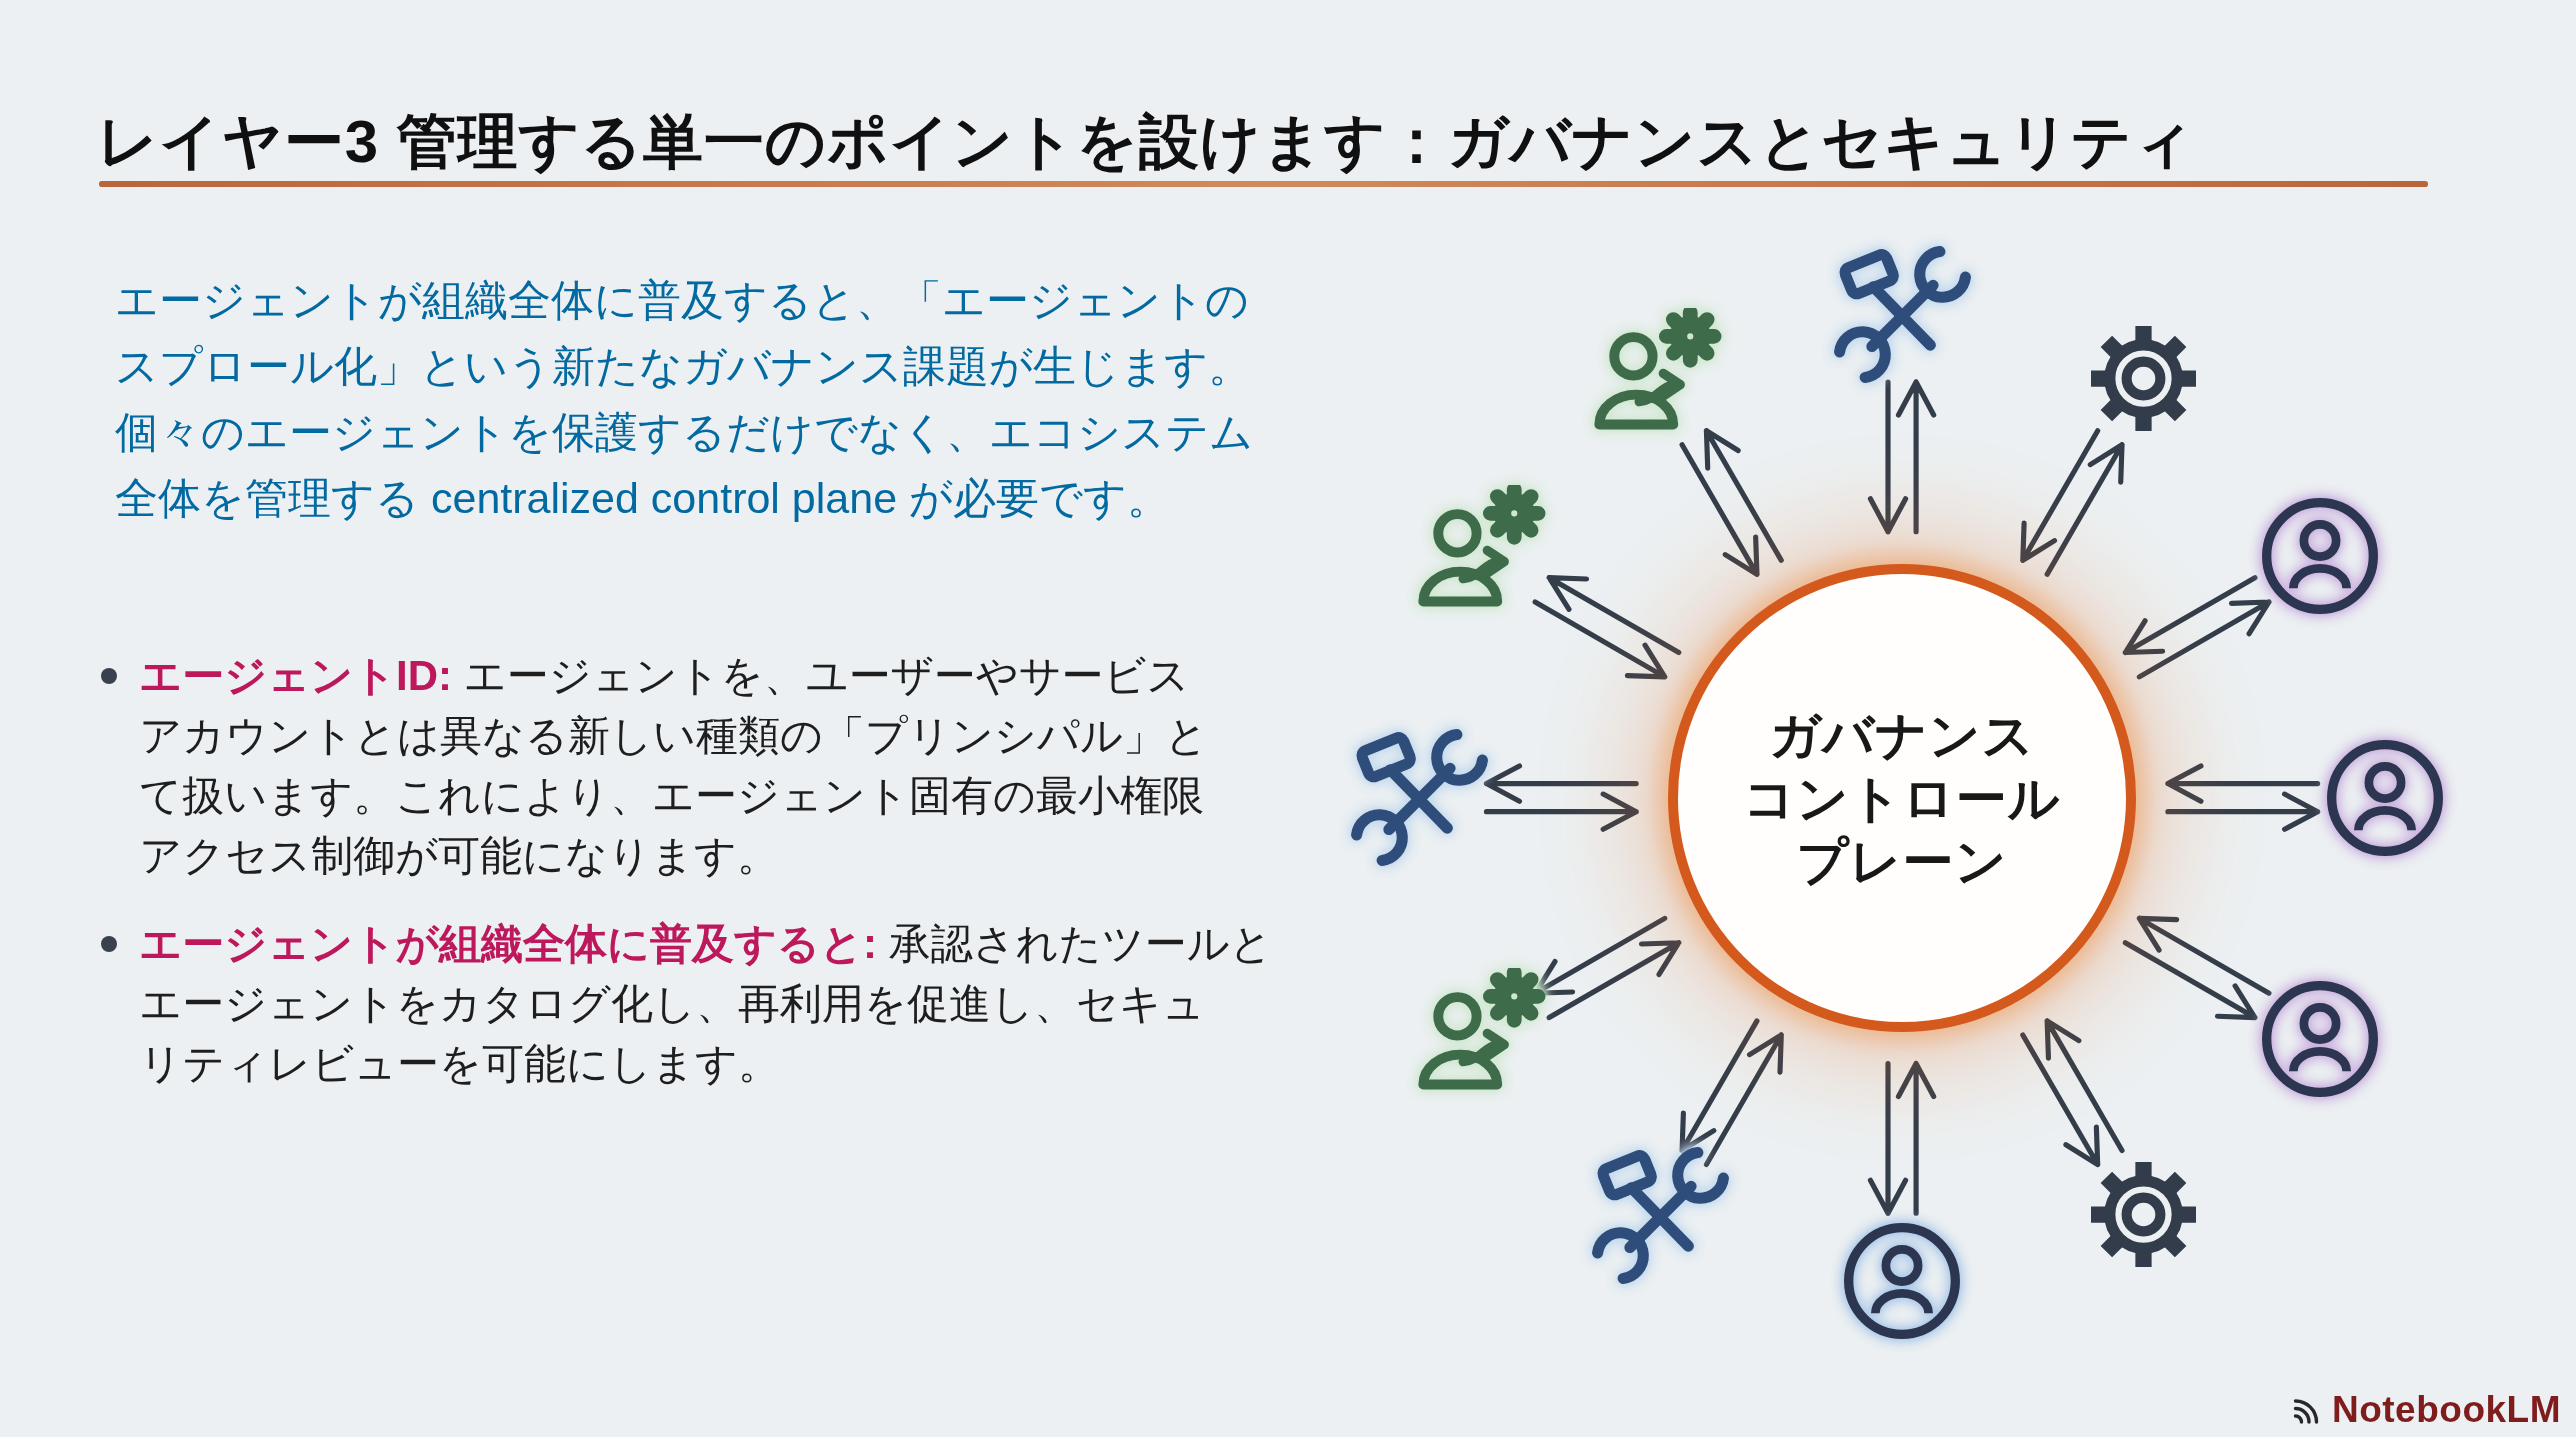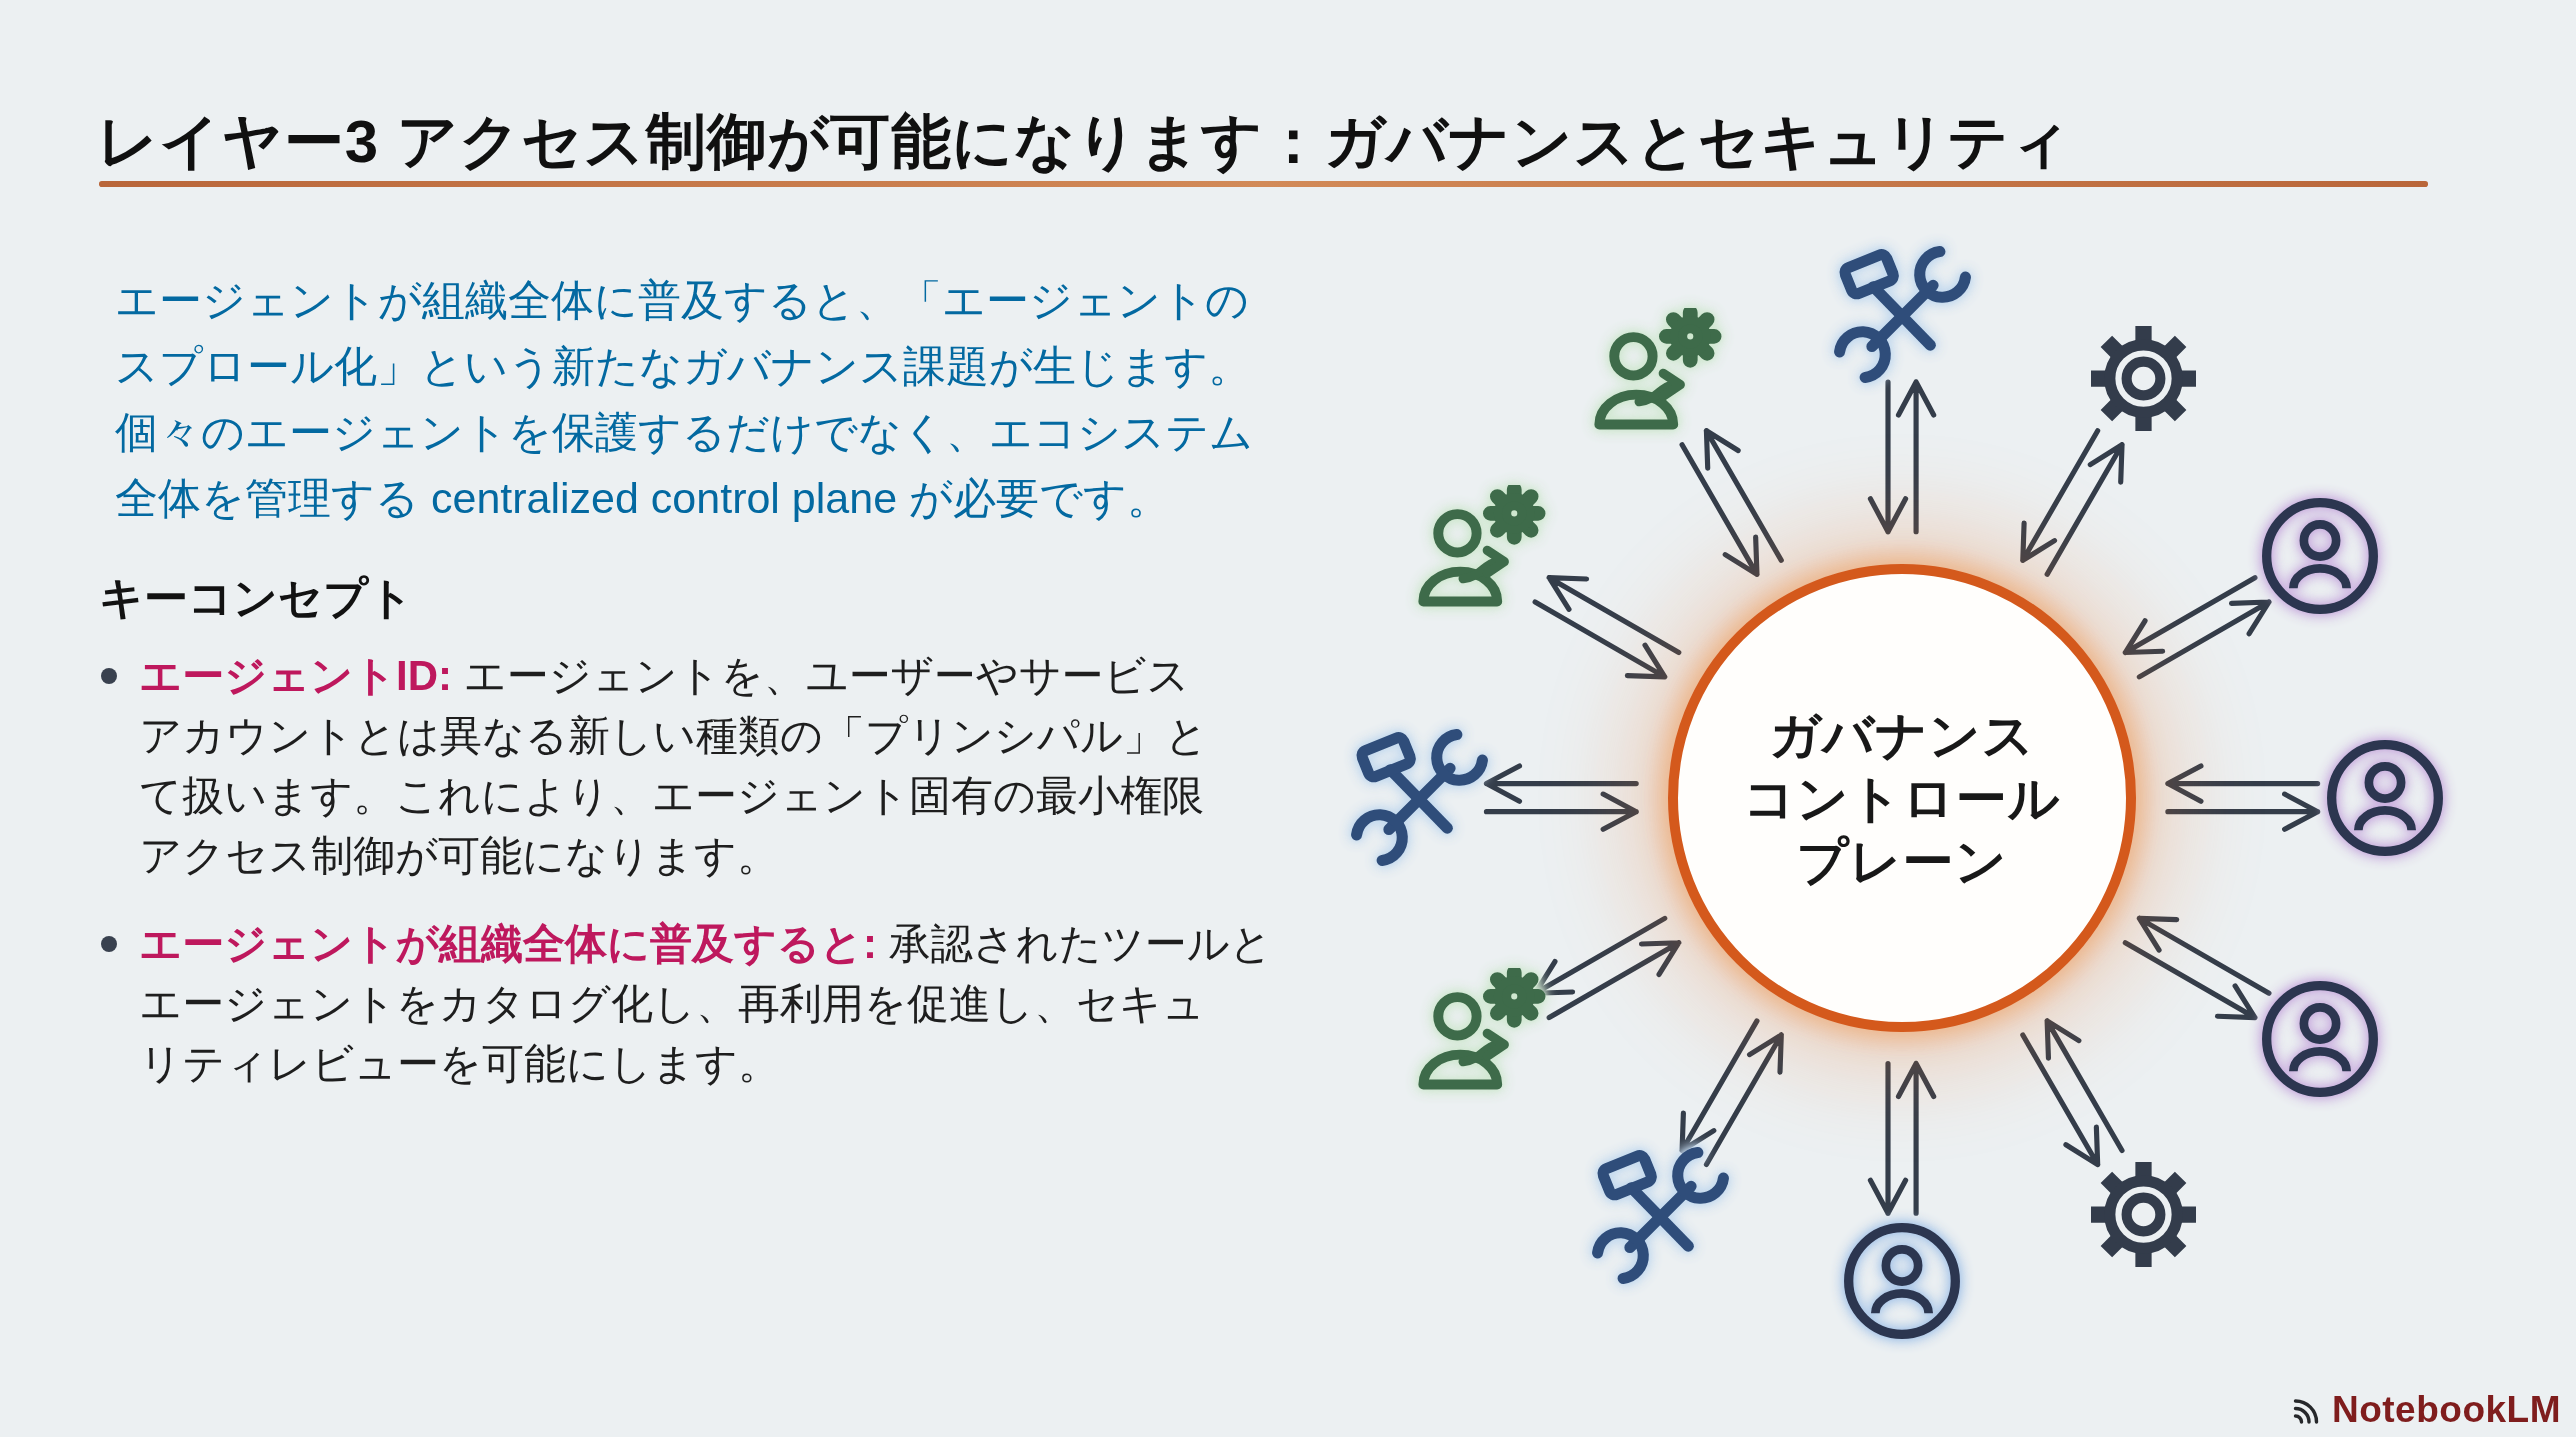--- a/index.html
+++ b/index.html
@@ -67,29 +67,28 @@
   }
   .brand-word{
     font-size:37px;font-weight:bold;color:#7f1d1d;letter-spacing:0.5px;
   }
 </style>
 </head>
 <body>
 
 <div class="stage">
 
-  <h1 class="page-title">レイヤー3 アクセス制御が可能になります：ガバナンスとセキュリティ</h1>
+  <h1 class="page-title">レイヤー3 管理する単一のポイントを設けます：ガバナンスとセキュリティ</h1>
   <div class="title-rule"></div>
 
   <p class="intro">エージェントが組織全体に普及すると、「エージェントの
 スプロール化」という新たなガバナンス課題が生じます。
 個々のエージェントを保護するだけでなく、エコシステム
 全体を管理する centralized control plane が必要です。</p>
 
-  <h2 class="kc-heading">キーコンセプト</h2>
 
   <ul class="bullets">
     <li>
       <span class="dot"></span>
       <div class="btext"><strong>エージェントID:</strong><span> エージェントを、ユーザーやサービス
 アカウントとは異なる新しい種類の「プリンシパル」と
 て扱います。これにより、エージェント固有の最小権限
 アクセス制御が可能になります。</span></div>
     </li>
     <li>

